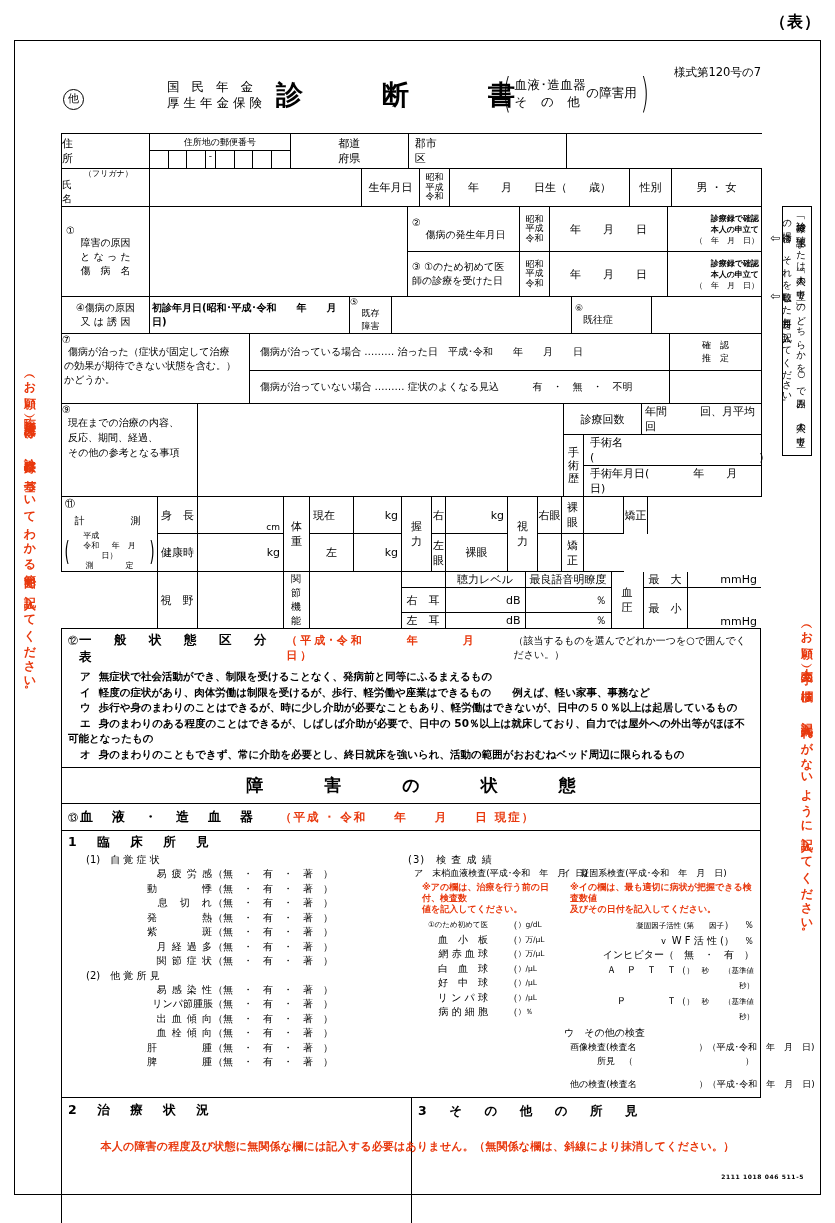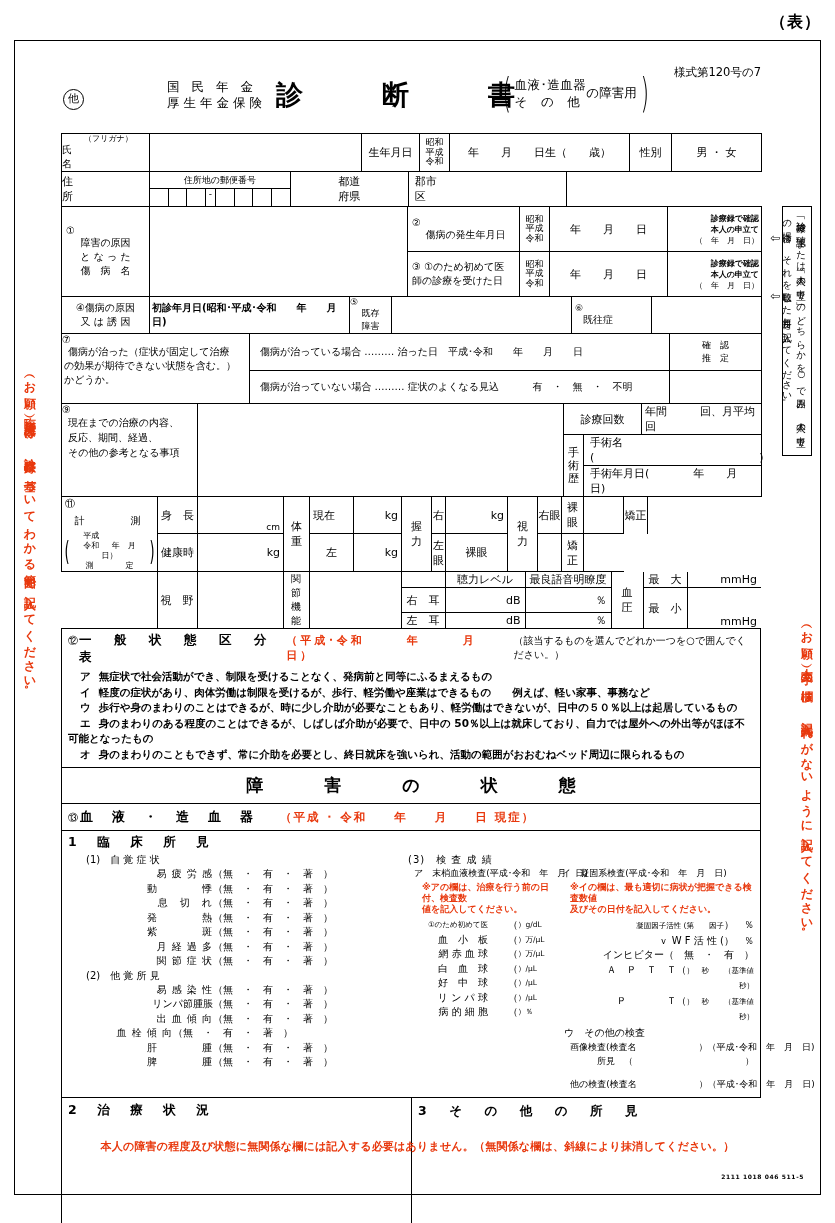--- a/index.html
+++ b/index.html
@@ -102,36 +102,20 @@
           <col style="width:88px">
             <col style="width:212px">
             <col style="width:58px">
             <col style="width:30px">
           <col style="width:180px">
             <col style="width:42px">
             <col style="width:90px">
         </colgroup>
         <tbody>
             <tr>
-          <td class="l pad4" style="height:32px">
-            <div class="tiny" style="margin-left:22px;line-height:9px">（フリガナ）</div>
-            <div class="s sp8">氏　　　名</div>
-          </td>
-          <td></td>
-          <td class="c s">生年月日</td>
-          <td class="c">
-            <div class="era">昭和</div>
-            <div class="era">平成</div>
-            <div class="era">令和</div>
-          </td>
-          <td class="c s">年　　月　　日生（　　歳）</td>
-          <td class="c s">性別</td>
-          <td class="c s">男 ・ 女</td>
-        </tr>
-        <tr>
           <td class="l pad4 s sp8" style="height:34px">住　　　所</td>
           <td colspan="6" class="nbr" style="padding:0">
             <table class="f" style="width:100%;height:34px">
               <colgroup>
                     <col style="width:115px">
                     <col style="width:97px">
                     <col style="width:130px">
                     <col style="width:160px">
                   </colgroup>
               <tbody>
@@ -156,20 +140,36 @@
                 <td class="nbt nbb nbr l s" style="padding-left:6px">
                   <div>郡市</div>
                   <div>区</div>
                 </td>
                 <td class="nbt nbb nbr"></td>
               </tr>
             </tbody>
                 </table>
           </td>
         </tr>
+        <tr>
+          <td class="l pad4" style="height:32px">
+            <div class="tiny" style="margin-left:22px;line-height:9px">（フリガナ）</div>
+            <div class="s sp8">氏　　　名</div>
+          </td>
+          <td></td>
+          <td class="c s">生年月日</td>
+          <td class="c">
+            <div class="era">昭和</div>
+            <div class="era">平成</div>
+            <div class="era">令和</div>
+          </td>
+          <td class="c s">年　　月　　日生（　　歳）</td>
+          <td class="c s">性別</td>
+          <td class="c s">男 ・ 女</td>
+        </tr>
       </tbody>
         </table>
 
       <table class="f" style="border-top:none">
         <colgroup>
           <col style="width:88px">
             <col style="width:258px">
             <col style="width:112px">
             <col style="width:30px">
           <col style="width:118px">
@@ -537,21 +537,21 @@
                         <span class="s">（無　・　有　・　著　）</span>
                       </div>
                   <div class="rowline" style="display:flex;margin-left:40px">
                         <span class="s" style="width:105px;letter-spacing:0">リンパ節腫脹</span>
                         <span class="s">（無　・　有　・　著　）</span>
                       </div>
                   <div class="rowline" style="display:flex;margin-left:40px">
                         <span class="s" style="width:105px;letter-spacing:1px">出 血 傾 向</span>
                         <span class="s">（無　・　有　・　著　）</span>
                       </div>
-                  <div class="rowline" style="display:flex;">
+                  <div class="rowline" style="display:flex;margin-left:40px">
                         <span class="s" style="width:105px;letter-spacing:1px">血 栓 傾 向</span>
                         <span class="s">（無　・　有　・　著　）</span>
                       </div>
                   <div class="rowline" style="display:flex;margin-left:40px">
                         <span class="s" style="width:105px;letter-spacing:1px">肝　　　　腫</span>
                         <span class="s">（無　・　有　・　著　）</span>
                       </div>
                   <div class="rowline" style="display:flex;margin-left:40px">
                         <span class="s" style="width:105px;letter-spacing:1px">脾　　　　腫</span>
                         <span class="s">（無　・　有　・　著　）</span>

